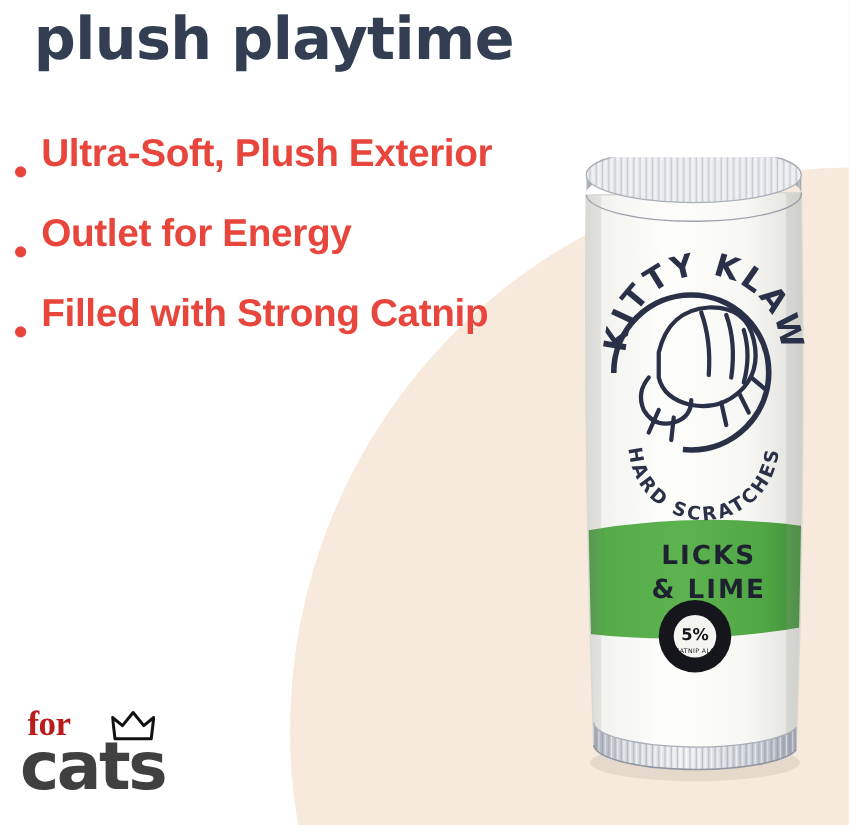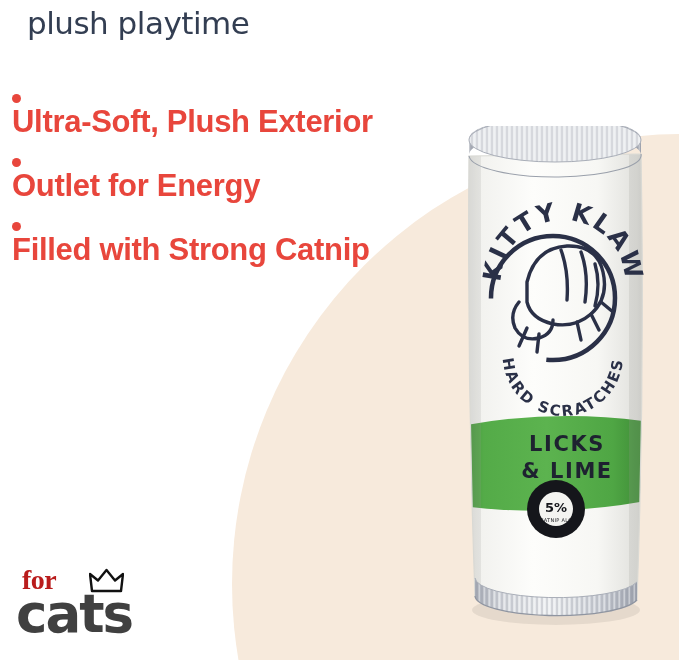--- a/index.html
+++ b/index.html
@@ -20,41 +20,40 @@
     border-radius:50%;
     background:#F7EADC;
     z-index:0;
   }
 
   
   .headline{
     position:absolute;
     left:27px; top:8px;
     z-index:5;
-    font-size:31px;
+    font-size:47px;
     line-height:1.0;
-    font-weight:normal;
+    font-weight:bold;
     color:#333E52;
     letter-spacing:-0.5px;
     font-family:"DejaVu Sans", sans-serif;
   }
 
   
   .bullets{
     position:absolute;
     left:12px; top:78px;
     z-index:5;
     margin:0; padding:0;
     list-style:none;
   }
   .bullet-row{
     display:flex;
-    align-items:flex-start;
+    align-items:flex-end;
     height:64px;
-    flex-direction:column;
   }
   .bullet-dot{
     width:9px;height:9px;
     border-radius:50%;
     background:#E8463C;
     margin-top:16px;
     margin-right:12px;
     flex:none;
   }
   .bullet-text{

